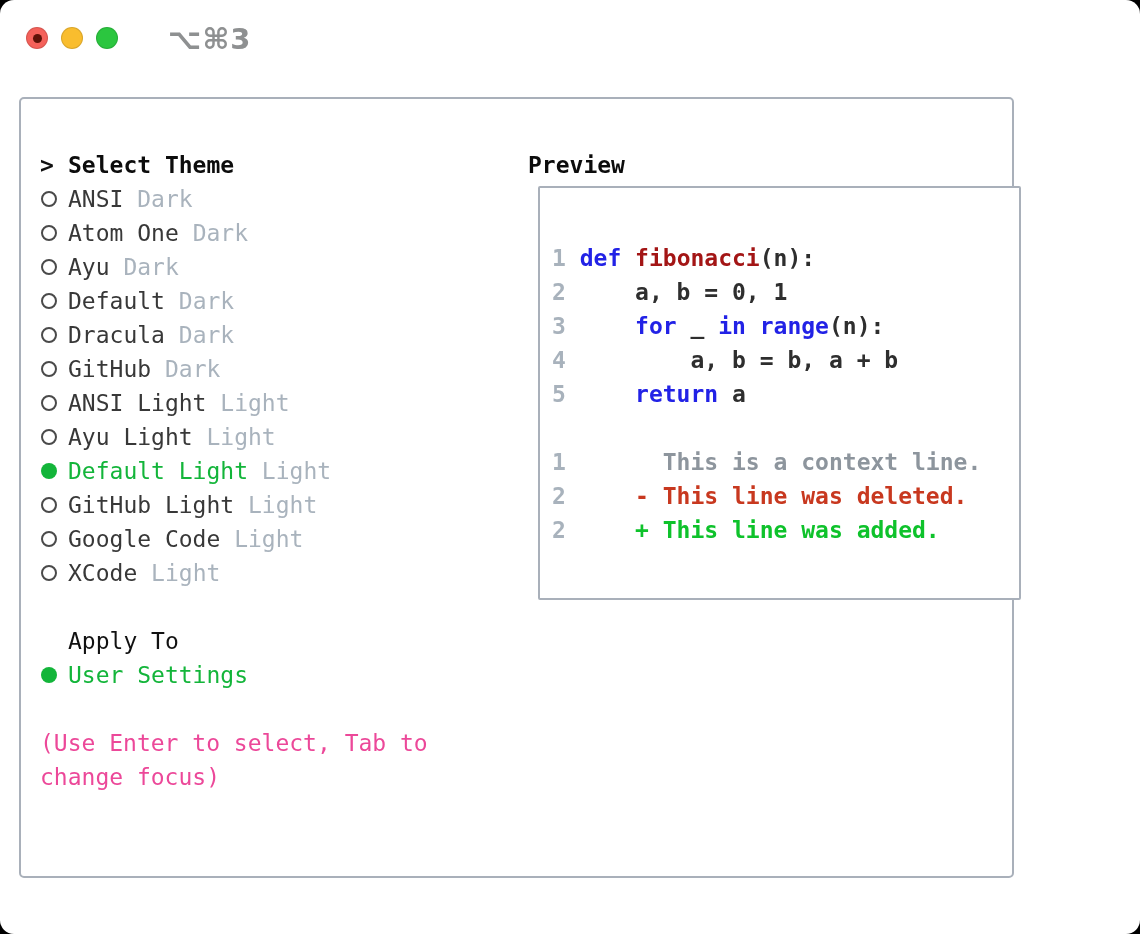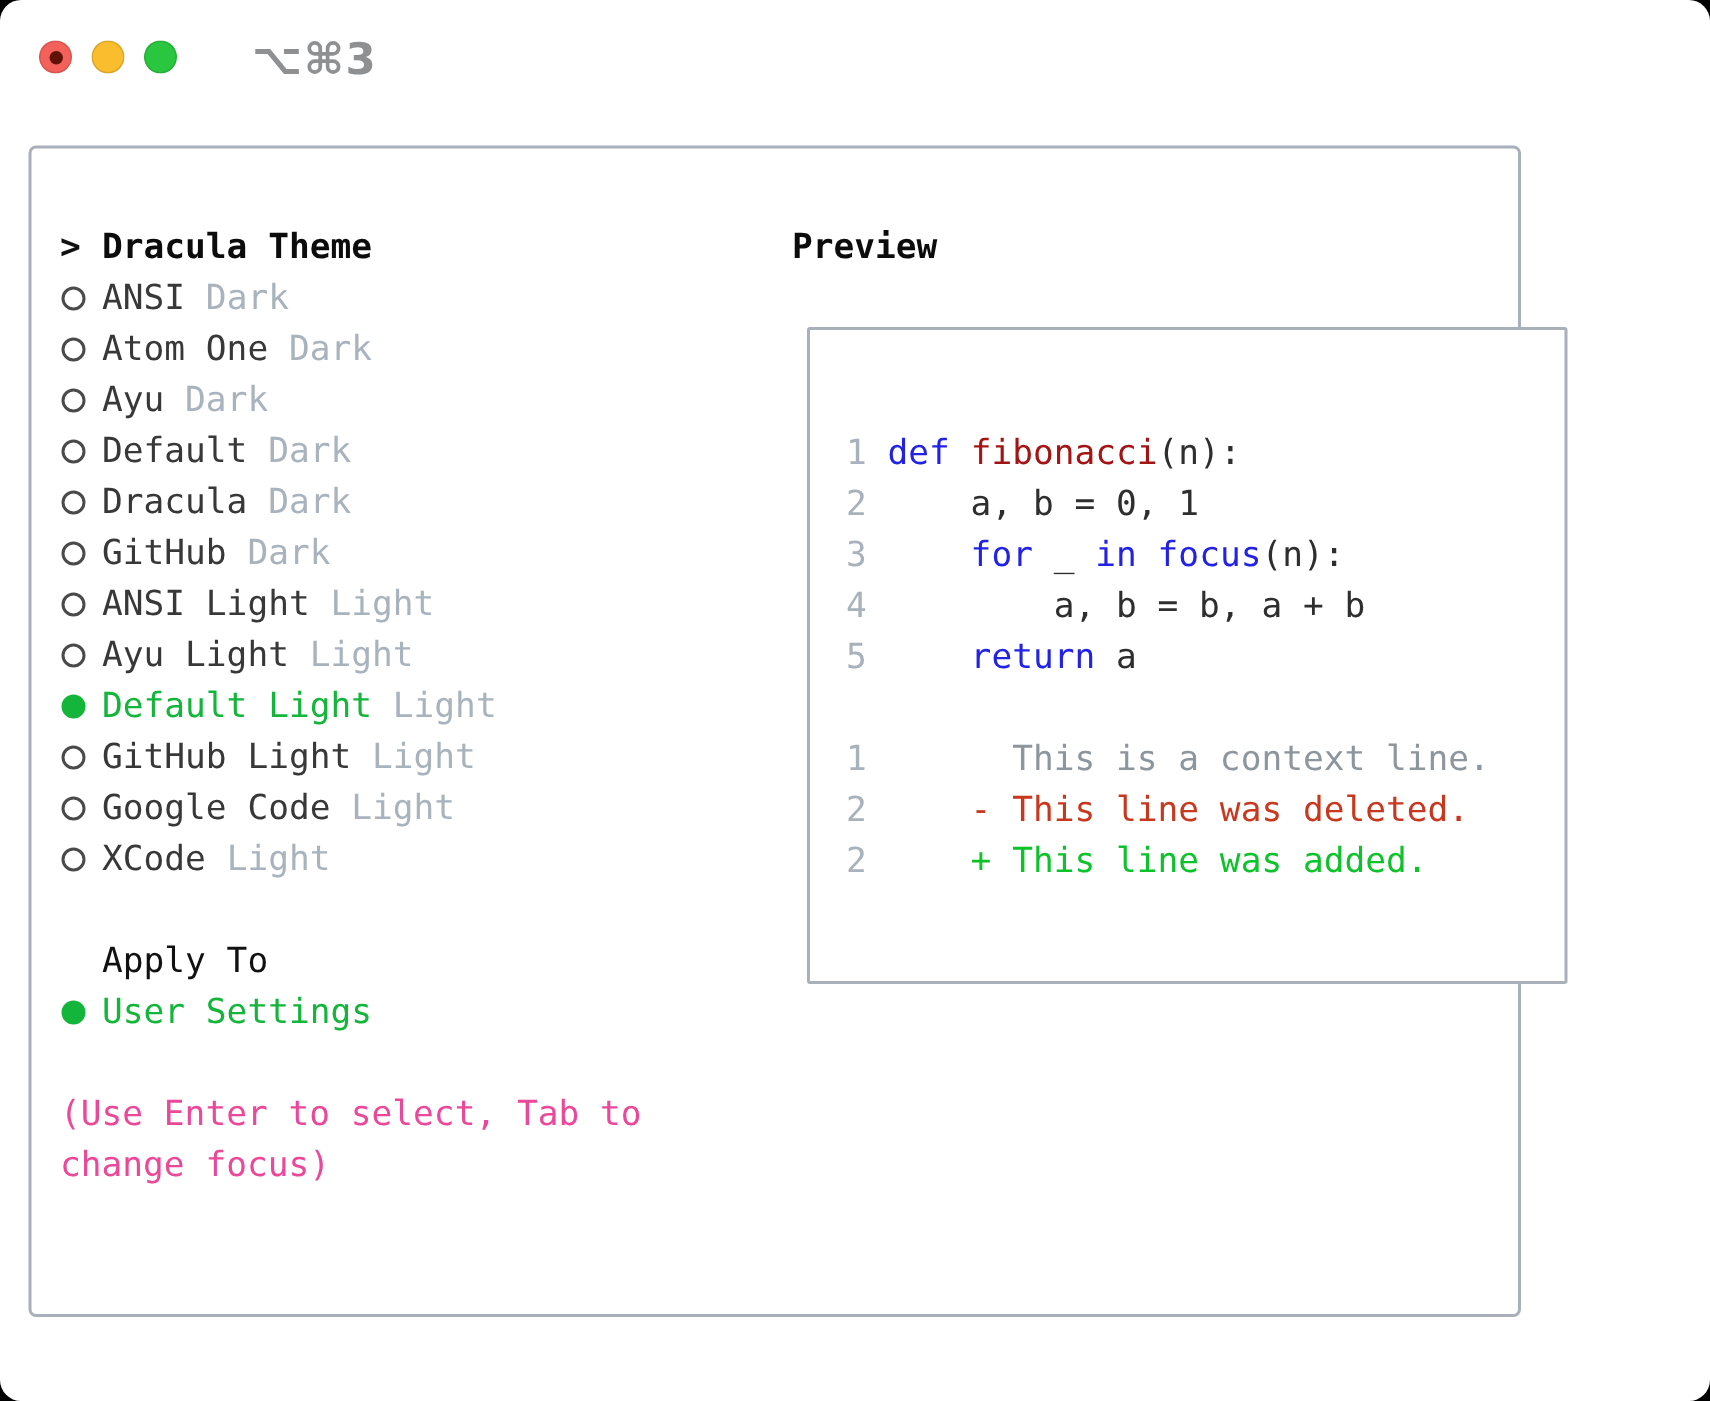--- a/index.html
+++ b/index.html
@@ -35,23 +35,23 @@
   .hdr{font-weight:bold;color:#0c0c0c;}
   .apply-hdr{color:#111;}
   .name{color:#383838;}
   .name-sel{color:#13b53a;}
   .variant{color:#a9b3bd;}
   .help{color:#ec4899;}
   .spacer{height:34px;}
   
   .preview-col{position:absolute;left:507px;top:49px;font-size:23px;line-height:34px;}
   .preview-title{font-weight:bold;color:#0c0c0c;height:34px;}
-  .preview-box{margin-left:10px;margin-top:36px;width:471px;height:402px;
+  .preview-box{margin-left:10px;margin-top:4px;width:471px;height:402px;
          border:2px solid #a9b0ba;border-radius:2px;box-sizing:content-box;
-         padding:16px;overflow:hidden;background:#fff;}
+         padding:4px;overflow:hidden;background:#fff;font-weight:bold;}
   .code{padding:49px 0 0 8px;}
   .cline{white-space:pre;height:34px;font-size:23px;line-height:34px;}
   .ln{display:inline-block;width:2ch;color:#a8b2bc;}
   .tok-kw{color:#2222e6;}
   .tok-fn{color:#a31515;}
   .tok-plain{color:#2e2e2e;}
   .tok-ctx{color:#8d959d;}
   .tok-del{color:#c8381f;}
   .tok-add{color:#0ec22b;}
 </style>
@@ -69,21 +69,21 @@
       <span class="light light-zoom"></span>
     </div>
     <div class="win-title">⌥⌘3</div>
   </div>
 
   <div class="panel">
 
     <div class="left-col">
       <div class="row">
         <span class="bullet-col prompt">&gt;</span>
-        <span class="hdr">Dracula Theme</span>
+        <span class="hdr">Select Theme</span>
       </div>
 
       <div id="theme-list">
           <div class="row"><span class="bullet-col"><span class="radio"></span></span><span class="name">ANSI</span><span class="variant"> Dark</span></div>
           <div class="row"><span class="bullet-col"><span class="radio"></span></span><span class="name">Atom One</span><span class="variant"> Dark</span></div>
           <div class="row"><span class="bullet-col"><span class="radio"></span></span><span class="name">Ayu</span><span class="variant"> Dark</span></div>
           <div class="row"><span class="bullet-col"><span class="radio"></span></span><span class="name">Default</span><span class="variant"> Dark</span></div>
           <div class="row"><span class="bullet-col"><span class="radio"></span></span><span class="name">Dracula</span><span class="variant"> Dark</span></div>
           <div class="row"><span class="bullet-col"><span class="radio"></span></span><span class="name">GitHub</span><span class="variant"> Dark</span></div>
           <div class="row"><span class="bullet-col"><span class="radio"></span></span><span class="name">ANSI Light</span><span class="variant"> Light</span></div>
@@ -112,21 +112,21 @@
           <div>change focus)</div>
         </div>
     </div>
 
     <div class="preview-col">
       <div class="preview-title">Preview</div>
       <div class="preview-box">
         <div class="code" id="preview-code">
             <div class="cline"><span class="ln">1</span><span class="tok-kw">def</span><span class="tok-plain"> </span><span class="tok-fn">fibonacci</span><span class="tok-plain">(n):</span></div>
             <div class="cline"><span class="ln">2</span><span class="tok-plain">    a, b = 0, 1</span></div>
-            <div class="cline"><span class="ln">3</span><span class="tok-plain">    </span><span class="tok-kw">for</span><span class="tok-plain"> _ </span><span class="tok-kw">in</span><span class="tok-plain"> </span><span class="tok-kw">focus</span><span class="tok-plain">(n):</span></div>
+            <div class="cline"><span class="ln">3</span><span class="tok-plain">    </span><span class="tok-kw">for</span><span class="tok-plain"> _ </span><span class="tok-kw">in</span><span class="tok-plain"> </span><span class="tok-kw">range</span><span class="tok-plain">(n):</span></div>
             <div class="cline"><span class="ln">4</span><span class="tok-plain">        a, b = b, a + b</span></div>
             <div class="cline"><span class="ln">5</span><span class="tok-plain">    </span><span class="tok-kw">return</span><span class="tok-plain"> a</span></div>
             <div class="cline"><span class="ln"></span></div>
             <div class="cline"><span class="ln">1</span><span class="tok-ctx">      This is a context line.</span></div>
             <div class="cline"><span class="ln">2</span><span class="tok-del">    - This line was deleted.</span></div>
             <div class="cline"><span class="ln">2</span><span class="tok-add">    + This line was added.</span></div>
           </div>
       </div>
     </div>
 

